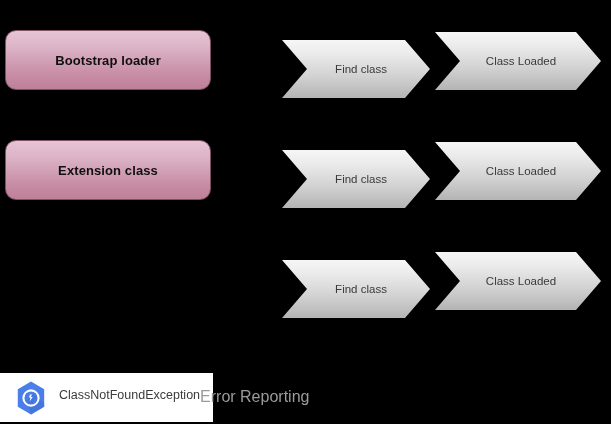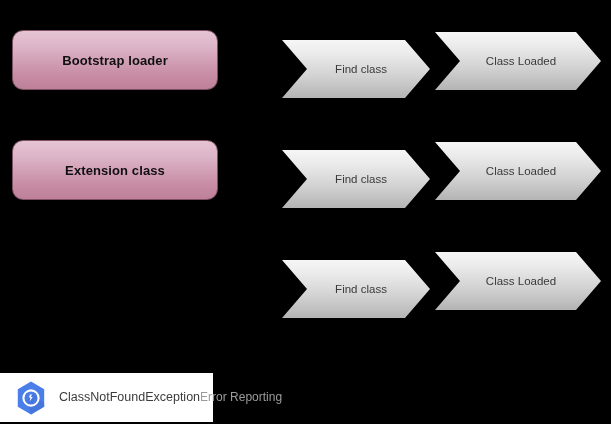--- a/index.html
+++ b/index.html
@@ -29,21 +29,21 @@
   .loader-row {
     position: absolute;
     left: 0;
     width: 611px;
     height: 62px;
   }
 
   
   .loader-box {
     position: absolute;
-    left: 12px;
+    left: 5px;
     top: 0;
     width: 206px;
     height: 60px;
     box-sizing: border-box;
     border: 1px solid #7d5161;
     border-radius: 11px;
     background: linear-gradient(to bottom, #e6c4d4 0%, #dcb4c7 28%, #c98fa7 72%, #bd8098 100%);
     display: flex;
     align-items: center;
     justify-content: center;
@@ -121,21 +121,21 @@
     flex-direction: row;
     justify-content: center;
     line-height: 1.18;
   }
   .badge-title {
     font-size: 12.5px;
     color: #3c3c3c;
     white-space: nowrap;
   }
   .badge-subtitle {
-    font-size: 12px;
+    font-size: 16px;
     color: #9b9b9b;
     white-space: nowrap;
   }
 </style>
 </head>
 <body>
 
 <div id="diagram">
 
   <div class="loader-row" style="top:30px;">

